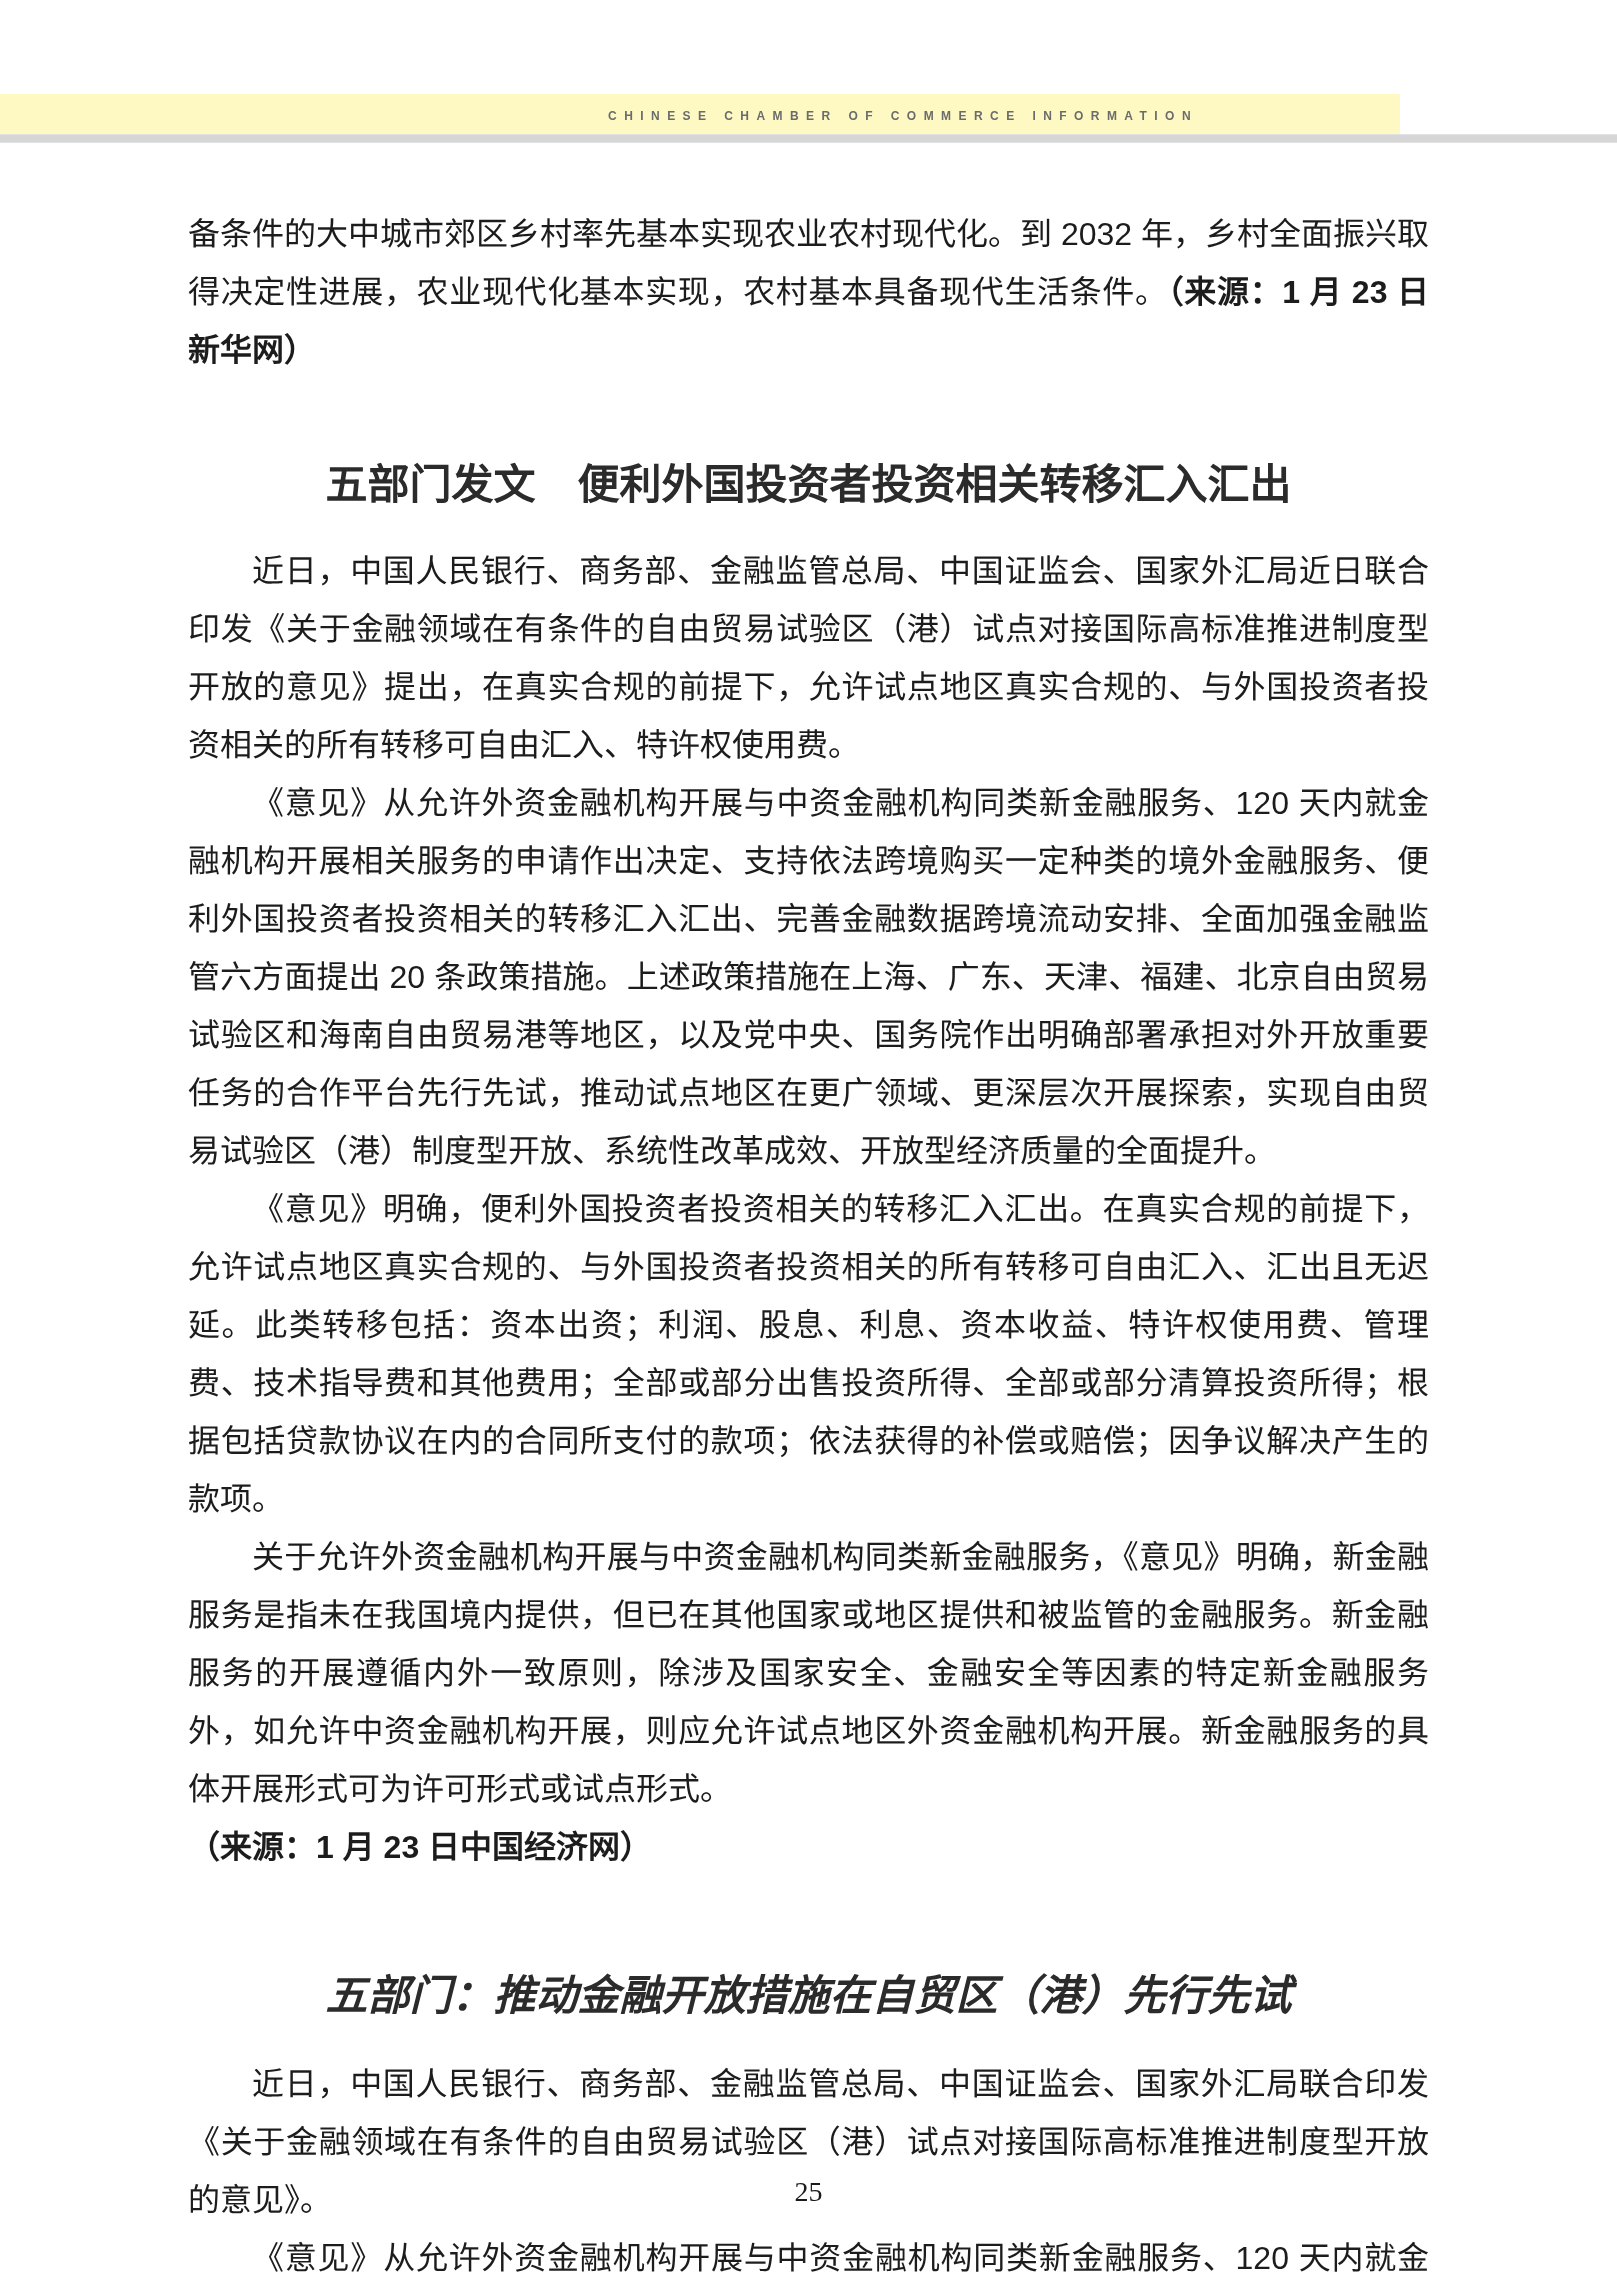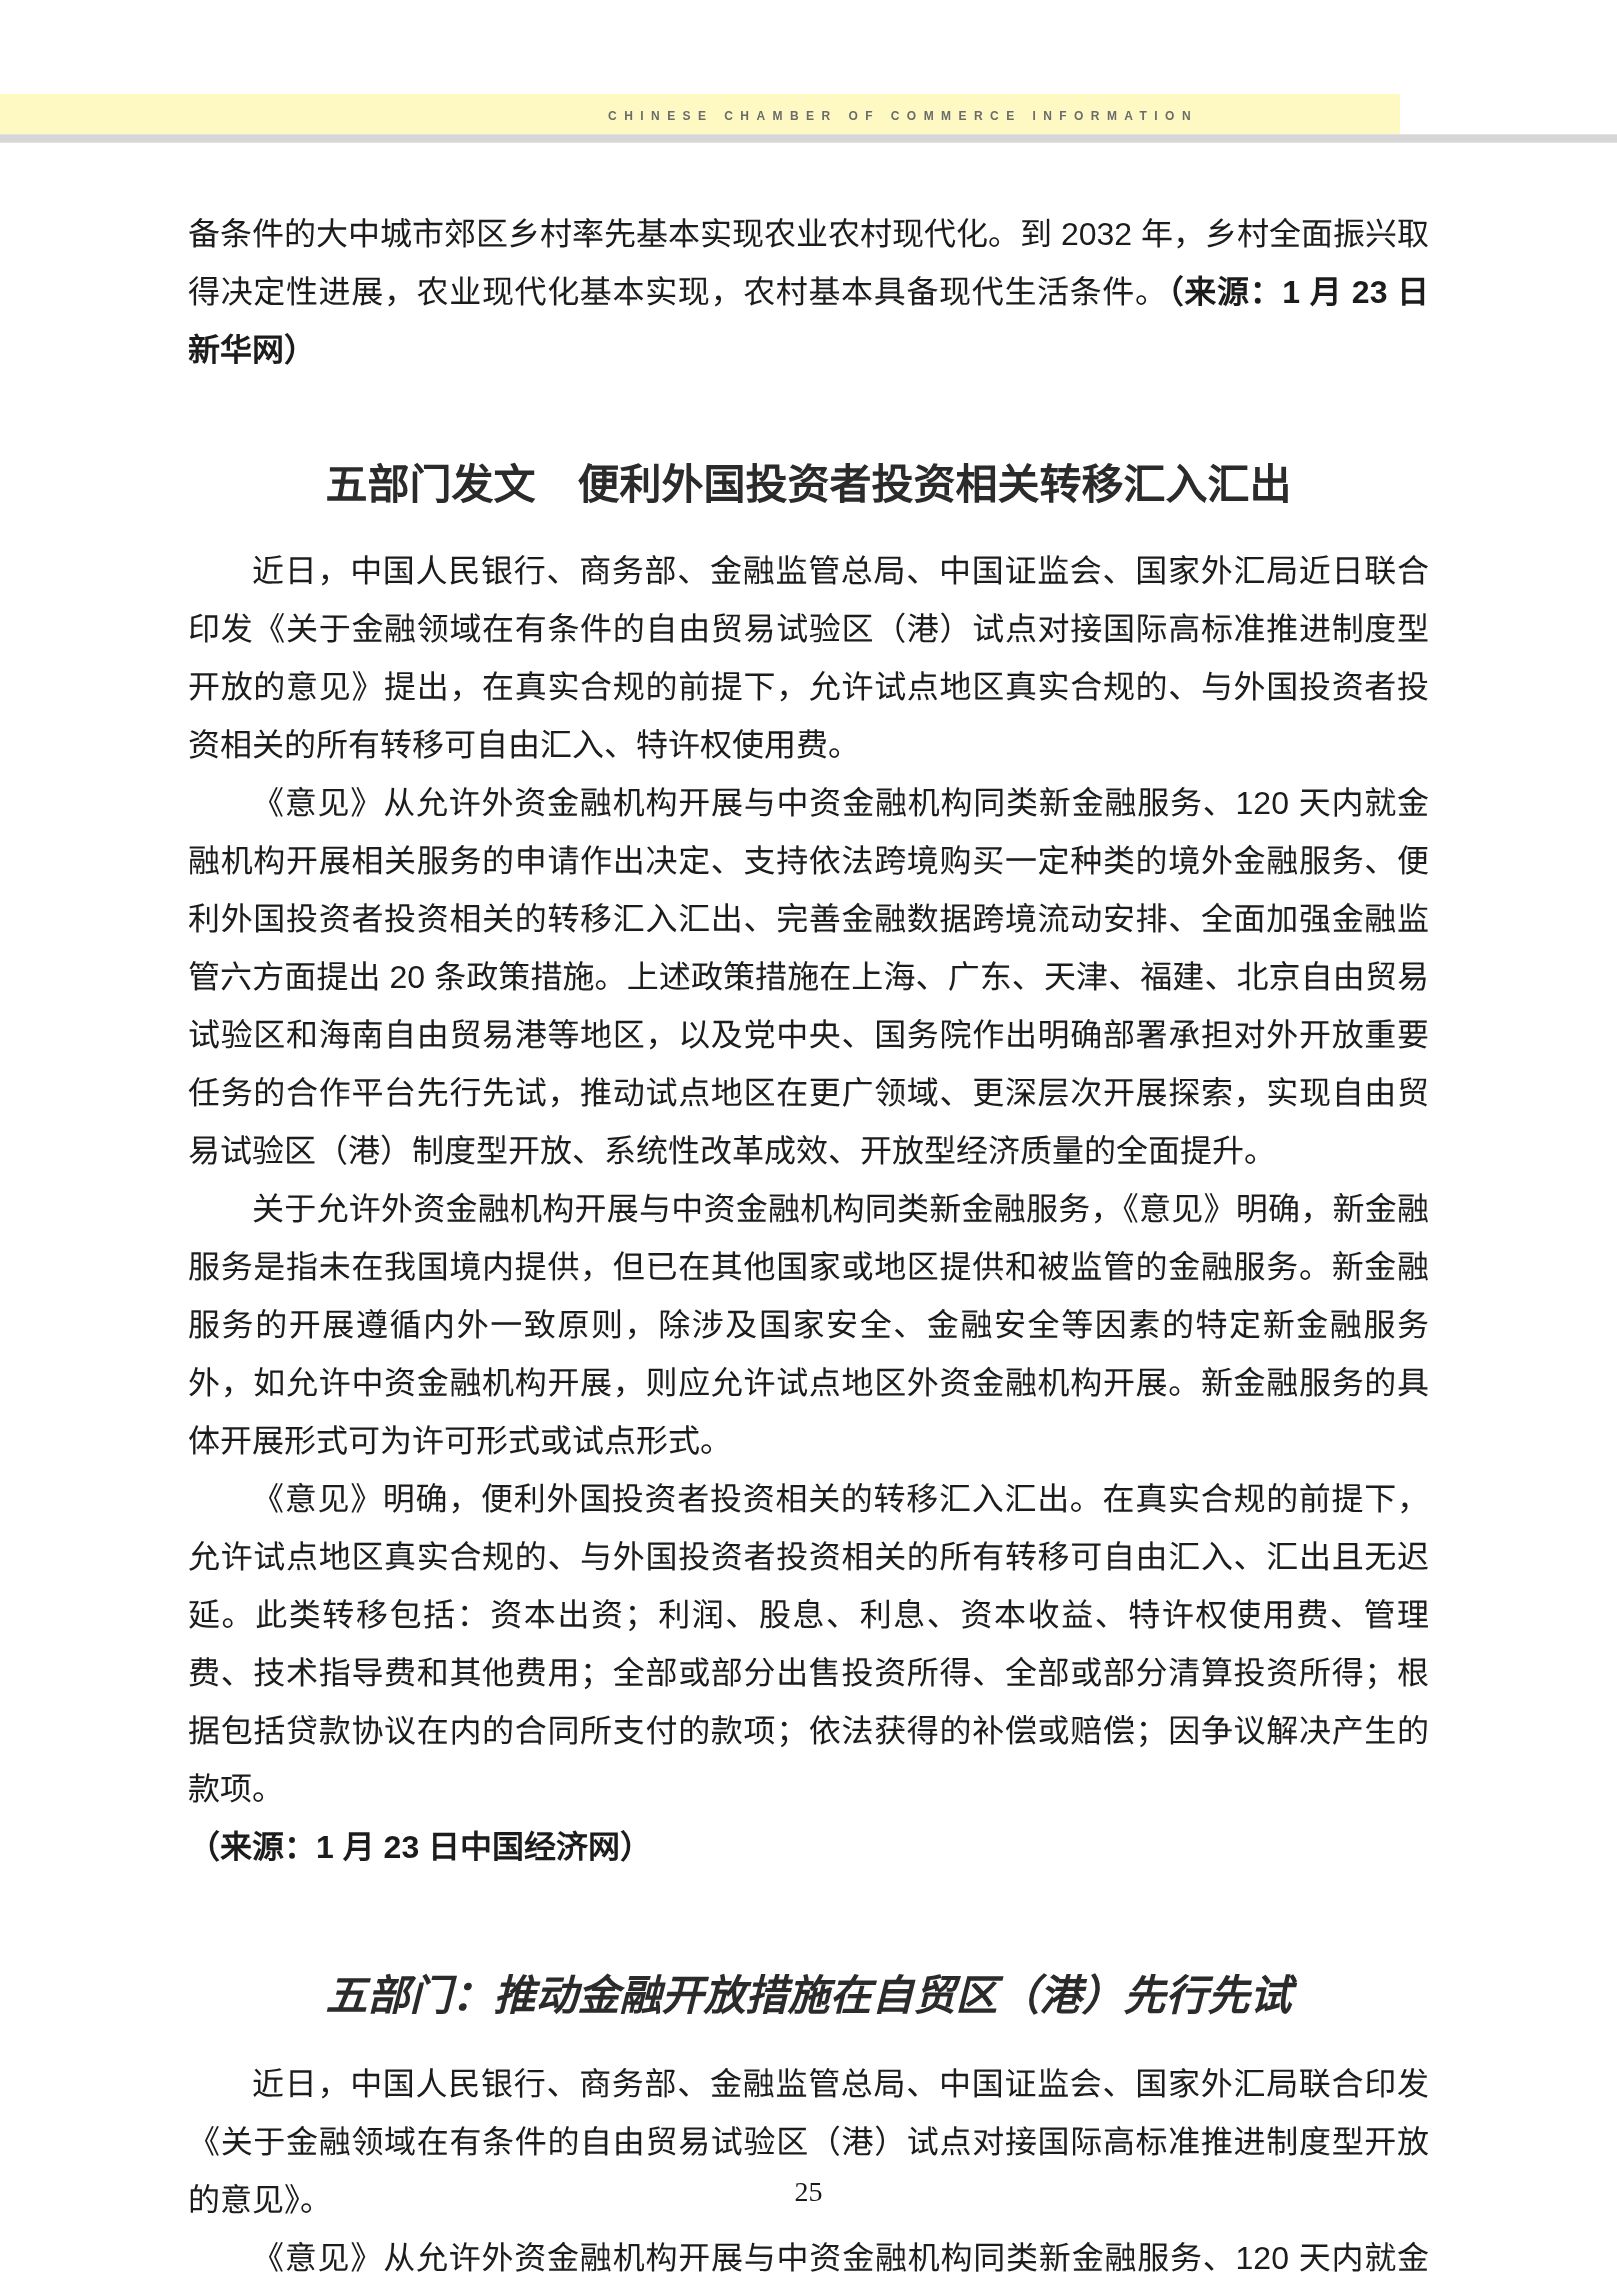--- a/index.html
+++ b/index.html
@@ -95,22 +95,22 @@
   <div class="band-secondary"></div>
 
   <div class="content">
 
     <p class="para no-indent"><span>备条件的大中城市郊区乡村率先基本实现农业农村现代化。到 2032 年，乡村全面振兴取得决定性进展，农业现代化基本实现，农村基本具备现代生活条件。</span><span class="inline-source">（来源：1 月 23 日新华网）</span></p>
 
     <h1 class="article-title first">五部门发文　便利外国投资者投资相关转移汇入汇出</h1>
 
     <p class="para">近日，中国人民银行、商务部、金融监管总局、中国证监会、国家外汇局近日联合印发《关于金融领域在有条件的自由贸易试验区（港）试点对接国际高标准推进制度型开放的意见》提出，在真实合规的前提下，允许试点地区真实合规的、与外国投资者投资相关的所有转移可自由汇入、特许权使用费。</p>
     <p class="para">《意见》从允许外资金融机构开展与中资金融机构同类新金融服务、120 天内就金融机构开展相关服务的申请作出决定、支持依法跨境购买一定种类的境外金融服务、便利外国投资者投资相关的转移汇入汇出、完善金融数据跨境流动安排、全面加强金融监管六方面提出 20 条政策措施。上述政策措施在上海、广东、天津、福建、北京自由贸易试验区和海南自由贸易港等地区，以及党中央、国务院作出明确部署承担对外开放重要任务的合作平台先行先试，推动试点地区在更广领域、更深层次开展探索，实现自由贸易试验区（港）制度型开放、系统性改革成效、开放型经济质量的全面提升。</p>
+    <p class="para">《意见》明确，便利外国投资者投资相关的转移汇入汇出。在真实合规的前提下，允许试点地区真实合规的、与外国投资者投资相关的所有转移可自由汇入、汇出且无迟延。此类转移包括：资本出资；利润、股息、利息、资本收益、特许权使用费、管理费、技术指导费和其他费用；全部或部分出售投资所得、全部或部分清算投资所得；根据包括贷款协议在内的合同所支付的款项；依法获得的补偿或赔偿；因争议解决产生的款项。</p>
     <p class="para">关于允许外资金融机构开展与中资金融机构同类新金融服务，《意见》明确，新金融服务是指未在我国境内提供，但已在其他国家或地区提供和被监管的金融服务。新金融服务的开展遵循内外一致原则，除涉及国家安全、金融安全等因素的特定新金融服务外，如允许中资金融机构开展，则应允许试点地区外资金融机构开展。新金融服务的具体开展形式可为许可形式或试点形式。</p>
-    <p class="para">《意见》明确，便利外国投资者投资相关的转移汇入汇出。在真实合规的前提下，允许试点地区真实合规的、与外国投资者投资相关的所有转移可自由汇入、汇出且无迟延。此类转移包括：资本出资；利润、股息、利息、资本收益、特许权使用费、管理费、技术指导费和其他费用；全部或部分出售投资所得、全部或部分清算投资所得；根据包括贷款协议在内的合同所支付的款项；依法获得的补偿或赔偿；因争议解决产生的款项。</p>
 
     <p class="source-line">（来源：1 月 23 日中国经济网）</p>
 
     <h1 class="article-title second">五部门：推动金融开放措施在自贸区（港）先行先试</h1>
 
     <p class="para">近日，中国人民银行、商务部、金融监管总局、中国证监会、国家外汇局联合印发《关于金融领域在有条件的自由贸易试验区（港）试点对接国际高标准推进制度型开放的意见》。</p>
     <p class="para">《意见》从允许外资金融机构开展与中资金融机构同类新金融服务、120 天内就金融机</p>
 
   </div>
 

